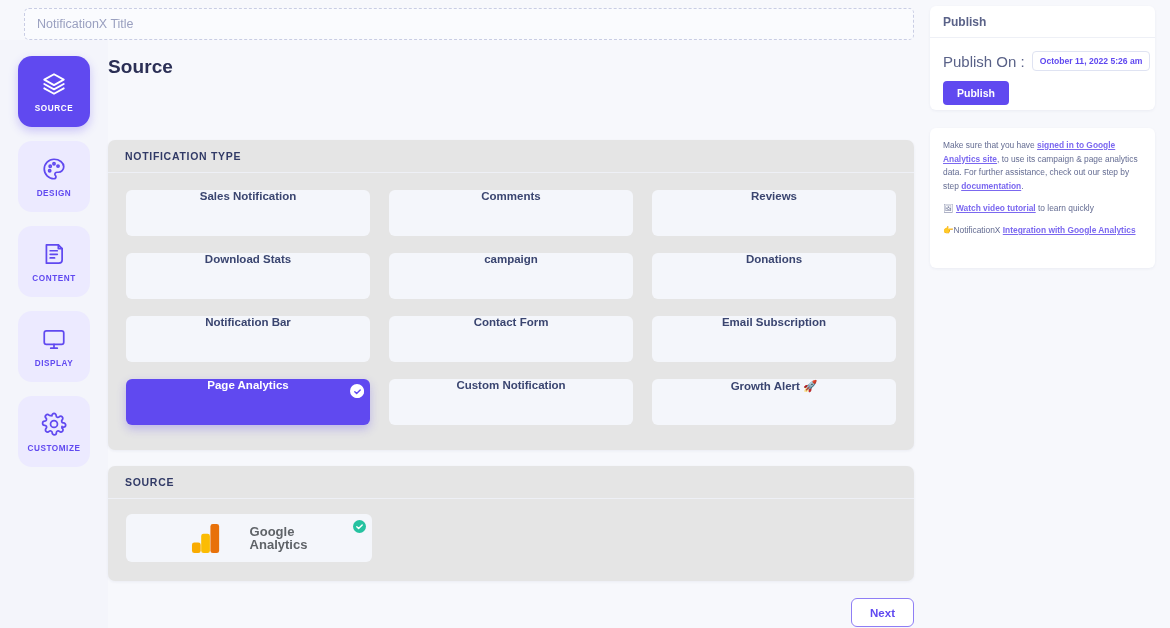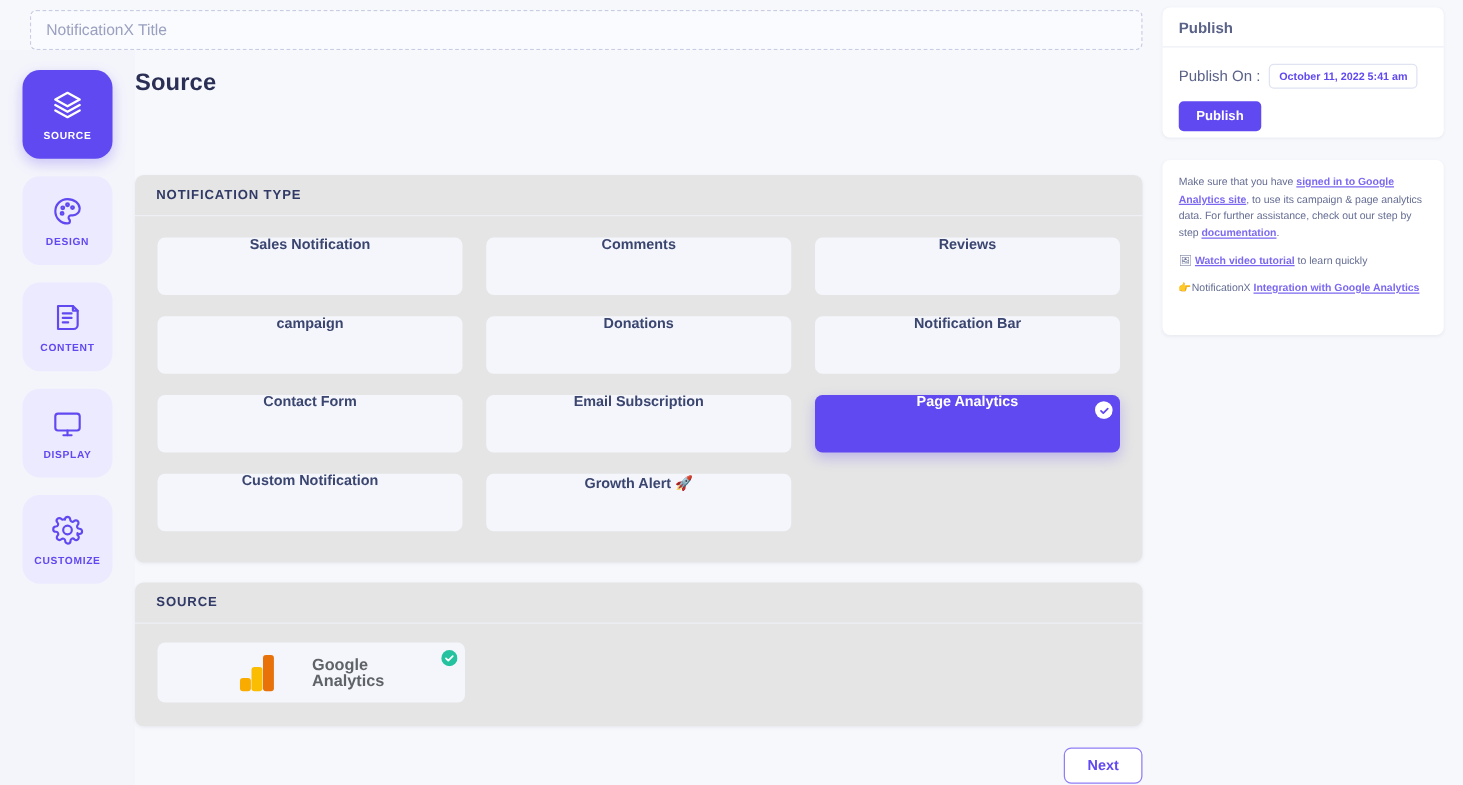--- a/index.html
+++ b/index.html
@@ -215,21 +215,21 @@
     padding: 0 13px;
     border-bottom: 1px solid #eef0f6;
   }
   .panel-head .t {
     font-size: 12px;
     font-weight: 600;
     color: #5a6288;
   }
   .panel-body { padding: 13px; }
   .pub-row { display: flex; align-items: center; gap: 7px; }
-  .pub-label { font-size: 12px; color: #5a6288; white-space: nowrap; }
+  .pub-label { font-size: 15px; color: #5a6288; white-space: nowrap; }
   .pub-date {
     border: 1px solid #dfe3f2;
     border-radius: 4px;
     padding: 4px 7px;
     font-size: 8.6px;
     font-weight: 700;
     color: #6049f0;
     background: #fff;
     cursor: pointer;
     white-space: nowrap;
@@ -355,20 +355,23 @@
       <div class="tile">
           <span>Sales Notification</span>
         </div>
       <div class="tile">
           <span>Comments</span>
         </div>
       <div class="tile">
           <span>Reviews</span>
         </div>
       <div class="tile">
+          <span>Download Stats</span>
+        </div>
+      <div class="tile">
           <span>campaign</span>
         </div>
       <div class="tile">
           <span>Donations</span>
         </div>
       <div class="tile">
           <span>Notification Bar</span>
         </div>
       <div class="tile">
           <span>Contact Form</span>
@@ -423,21 +426,21 @@
 
   <button id="next-btn">Next</button>
 
   <div class="panel" id="publish-panel">
     <div class="panel-head">
       <span class="t">Publish</span>
     </div>
     <div class="panel-body">
       <div class="pub-row">
         <span class="pub-label">Publish On :</span>
-        <span class="pub-date">October 11, 2022 5:41 am</span>
+        <span class="pub-date">October 11, 2022 5:26 am</span>
       </div>
       <button class="pub-btn">Publish</button>
     </div>
   </div>
 
   <div class="panel" id="instructions-panel">
     <div class="ins-body">
       <p class="ins-p"><span>Make sure that you have </span><a>signed in to Google Analytics site</a><span>, to use its campaign &amp; page analytics data. For further assistance, check out our step by step </span><a>documentation</a><span>.</span></p>
       <p class="ins-line"><span class="emo">🖼</span> <a>Watch video tutorial</a><span> to learn quickly</span></p>
       <p class="ins-line"><span class="emo">👉</span><span>NotificationX </span><a>Integration with Google Analytics</a></p>

